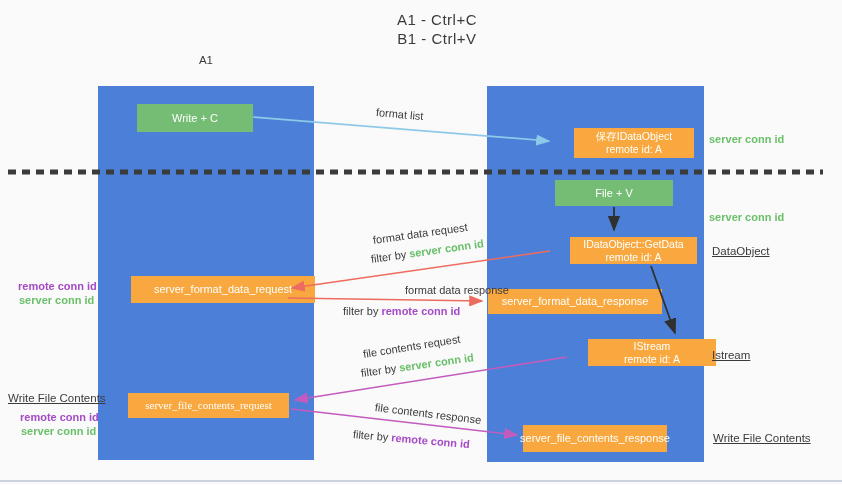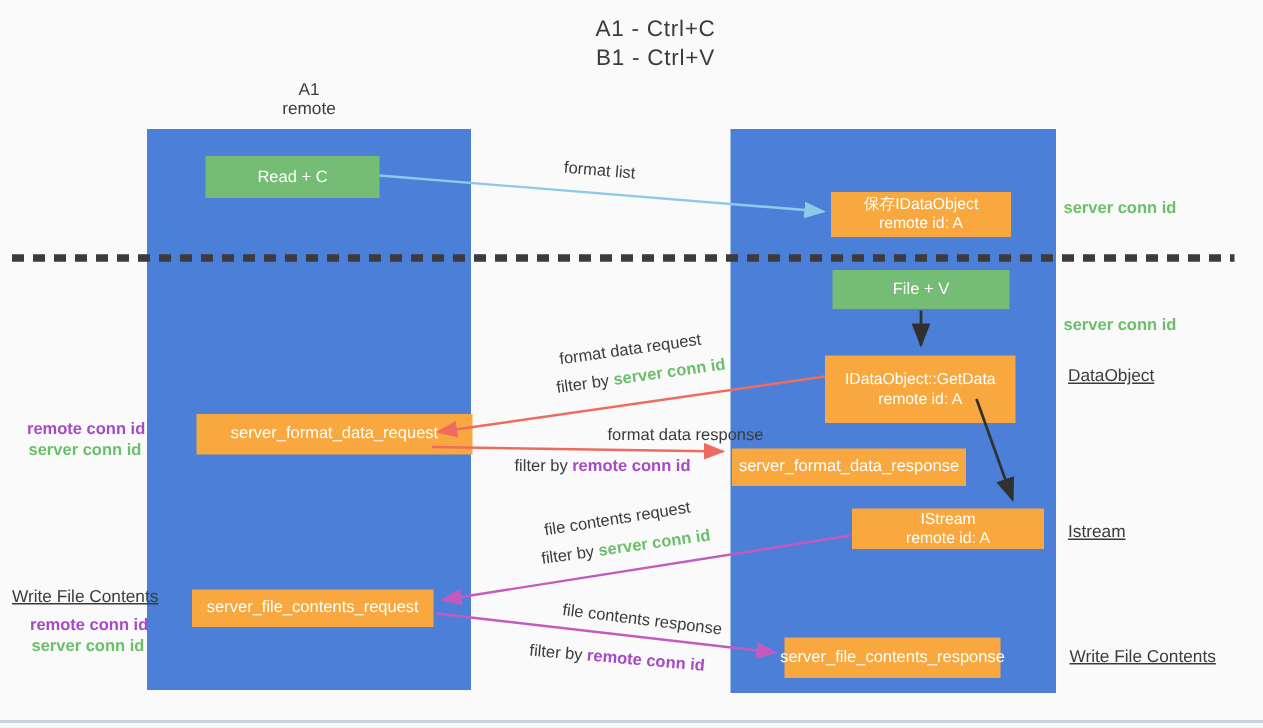--- a/index.html
+++ b/index.html
@@ -27,21 +27,21 @@
   }
   .lane.a1{left:98px;top:86px;width:216px;height:374px;}
   .lane.b1{left:487px;top:86px;width:217px;height:376px;}
   .node{
     position:absolute;z-index:2;color:#fff;text-align:center;
     display:flex;flex-direction:column;justify-content:center;align-items:center;
     font-size:11px;line-height:13px;
   }
   .node.green{background:var(--node-green);}
   .node.orange{background:var(--node-orange);}
-  .node.two-line{font-size:10.5px;line-height:13px;}
+  .node.two-line{font-size:10.5px;line-height:13px;margin-left:20px;}
   svg.arrows{position:absolute;left:0;top:0;z-index:3;pointer-events:none;}
   .edge-label{
     position:absolute;z-index:4;font-size:11px;color:var(--text-dark);white-space:nowrap;
     transform-origin:left center;
   }
   .edge-label .green{color:var(--label-green);font-weight:bold;}
   .edge-label .purple{color:var(--label-purple);font-weight:bold;}
   .edge-label .fb{margin-right:3px;}
   .side-label{
     position:absolute;z-index:4;font-size:11px;white-space:nowrap;color:var(--text-dark);
@@ -56,58 +56,57 @@
 
 <div class="canvas">
 
   <div class="title">
     <div>A1 - Ctrl+C</div>
     <div>B1 - Ctrl+V</div>
   </div>
 
   <div class="lane-header a1">
     <div>A1</div>
-    <div>remote</div>
   </div>
 
   <div class="lane a1"></div>
   <div class="lane b1"></div>
 
   <div class="node green" style="left:137px;top:104px;width:116px;height:28px;">
-    <div>Read + C</div>
+    <div>Write + C</div>
   </div>
 
   <div class="node orange two-line" style="left:554px;top:128px;width:120px;height:30px;">
     <div>保存IDataObject</div>
     <div>remote id: A</div>
   </div>
 
   <div class="node green" style="left:555px;top:180px;width:118px;height:26px;">
     <div>File + V</div>
   </div>
 
-  <div class="node orange two-line" style="left:550px;top:237px;width:127px;height:45px;">
+  <div class="node orange two-line" style="left:550px;top:237px;width:127px;height:27px;">
     <div>IDataObject::GetData</div>
     <div>remote id: A</div>
   </div>
 
   <div class="node orange" style="left:131px;top:276px;width:184px;height:27px;">
     <div>server_format_data_request</div>
   </div>
 
-  <div class="node orange" style="left:488px;top:299px;width:156px;height:25px;">
+  <div class="node orange" style="left:488px;top:289px;width:174px;height:25px;">
     <div>server_format_data_response</div>
   </div>
 
   <div class="node orange two-line" style="left:568px;top:339px;width:128px;height:27px;">
     <div>IStream</div>
     <div>remote id: A</div>
   </div>
 
-  <div class="node orange" style="left:128px;top:393px;width:161px;height:25px;">
+  <div class="node orange" style="left:128px;top:393px;width:161px;height:25px;font-family:Liberation Serif, serif;">
     <div>server_file_contents_request</div>
   </div>
 
   <div class="node orange" style="left:523px;top:425px;width:144px;height:27px;">
     <div>server_file_contents_response</div>
   </div>
 
   <svg class="arrows" width="842" height="485" viewBox="0 0 842 485">
     <defs>
       <marker id="mBlue" markerWidth="9" markerHeight="7" refX="8" refY="3.5" orient="auto">

